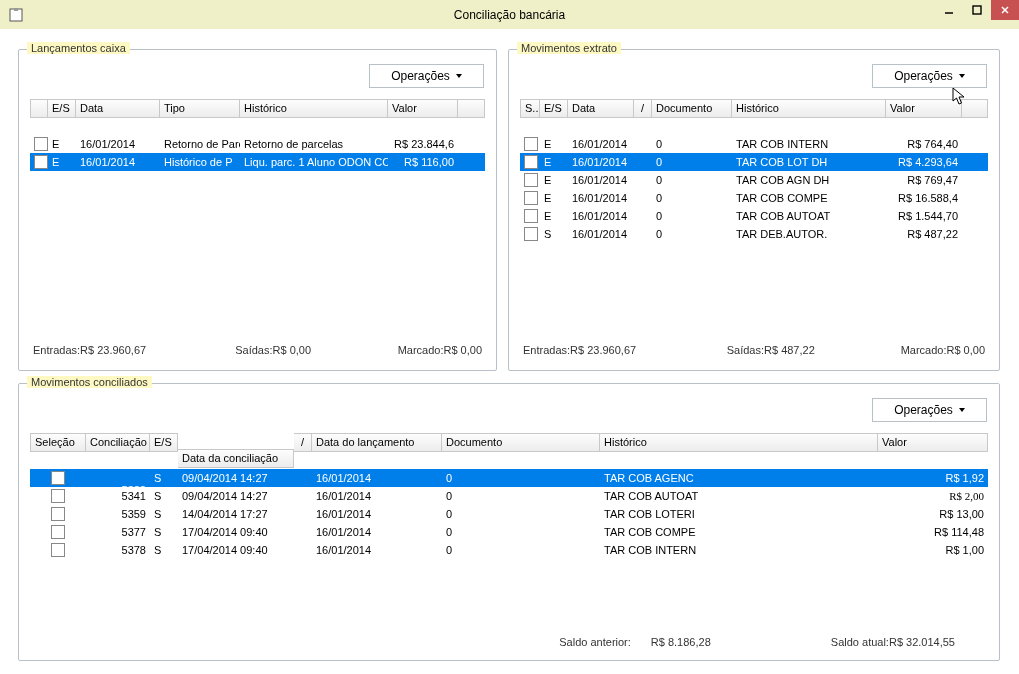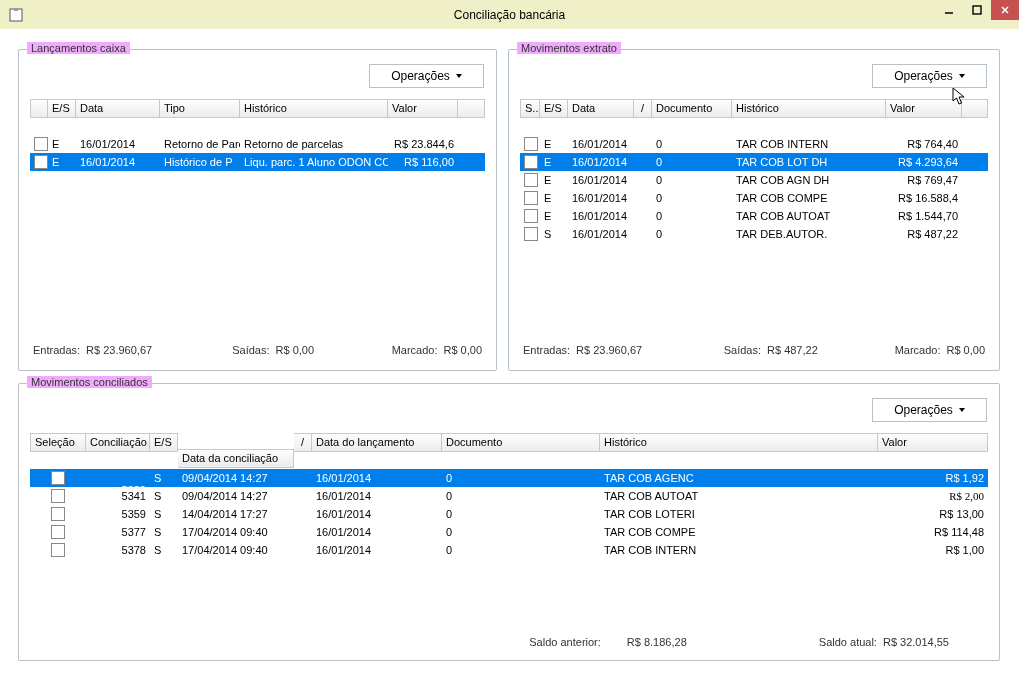--- a/index.html
+++ b/index.html
@@ -60,21 +60,21 @@
 
 
 .groupbox{
   position:absolute;
   border:1px solid #B7C1C7;
   border-radius:2px;
 }
 .groupbox>.legend{
   position:absolute;
   top:-8px;left:8px;
-  background:#f0abfc;
+  background:#fef9c3;
   padding:0 4px;
   font-size:11px;
   color:#333;
 }
 
 
 .op-btn{
   position:absolute;
   top:14px;right:12px;
   height:24px;
@@ -139,21 +139,20 @@
   margin-top:2px;
 }
 
 
 .foot{
   position:absolute;
   left:14px;right:14px;
   bottom:14px;
   display:flex;
   font-size:11px;
-  gap:6px;
 }
 .foot .lbl{color:#333;}
 .foot .val{color:#333;}
 .num-r{ text-align:right; }
 .center{ text-align:center; }
 
 
 .cursor{
   position:absolute;
   width:16px;height:20px;

